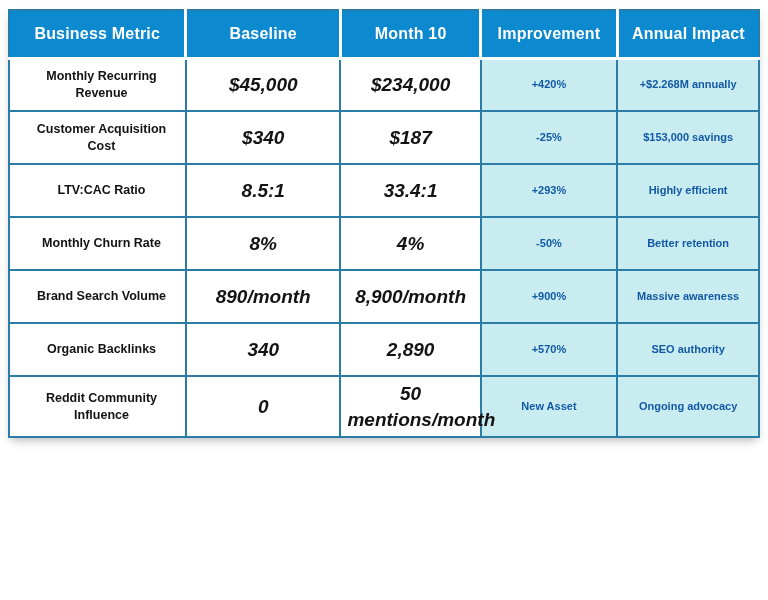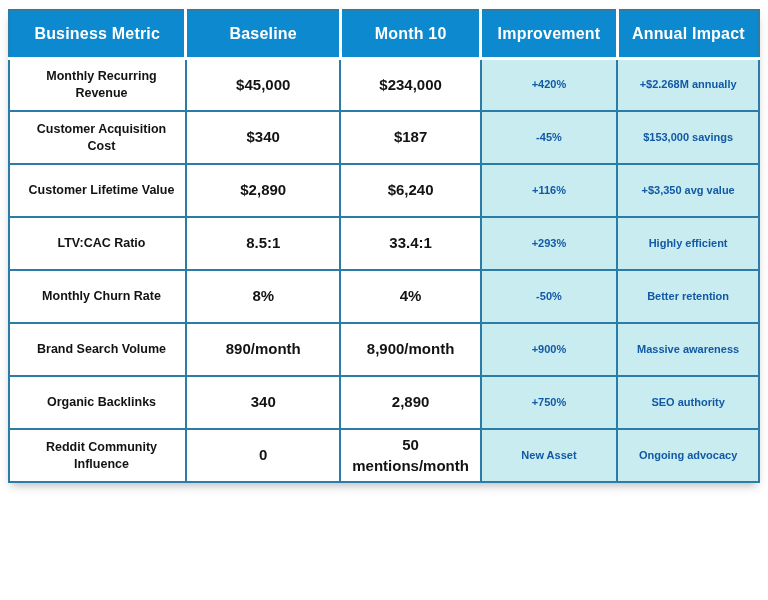--- a/index.html
+++ b/index.html
@@ -51,21 +51,21 @@
     text-align:center;
     vertical-align:middle;
     padding:4px 6px;
     font-weight:bold;
     color:var(--text);
     background:#ffffff;
     white-space:pre-line;
     line-height:1.35;
   }
   td.metric{font-size:12.5px;padding-left:14px;}
-  td.value{font-size:15px;}
+  td.value{font-size:19px;font-style:italic;}
   td.hl{
     background:var(--highlight-bg);
     color:var(--highlight-text);
     font-size:11px;
   }
 </style>
 </head>
 <body>
 
 <div class="wrap">
@@ -91,29 +91,22 @@
         <td class="metric">Monthly Recurring Revenue</td>
         <td class="value">$45,000</td>
         <td class="value">$234,000</td>
         <td class="hl">+420%</td>
         <td class="hl">+$2.268M annually</td>
       </tr>
       <tr>
         <td class="metric">Customer Acquisition Cost</td>
         <td class="value">$340</td>
         <td class="value">$187</td>
-        <td class="hl">-45%</td>
+        <td class="hl">-25%</td>
         <td class="hl">$153,000 savings</td>
-      </tr>
-      <tr>
-        <td class="metric">Customer Lifetime Value</td>
-        <td class="value">$2,890</td>
-        <td class="value">$6,240</td>
-        <td class="hl">+116%</td>
-        <td class="hl">+$3,350 avg value</td>
       </tr>
       <tr>
         <td class="metric">LTV:CAC Ratio</td>
         <td class="value">8.5:1</td>
         <td class="value">33.4:1</td>
         <td class="hl">+293%</td>
         <td class="hl">Highly efficient</td>
       </tr>
       <tr>
         <td class="metric">Monthly Churn Rate</td>
@@ -126,21 +119,21 @@
         <td class="metric">Brand Search Volume</td>
         <td class="value">890/month</td>
         <td class="value">8,900/month</td>
         <td class="hl">+900%</td>
         <td class="hl">Massive awareness</td>
       </tr>
       <tr>
         <td class="metric">Organic Backlinks</td>
         <td class="value">340</td>
         <td class="value">2,890</td>
-        <td class="hl">+750%</td>
+        <td class="hl">+570%</td>
         <td class="hl">SEO authority</td>
       </tr>
       <tr>
         <td class="metric">Reddit Community Influence</td>
         <td class="value">0</td>
         <td class="value">50
 mentions/month</td>
         <td class="hl">New Asset</td>
         <td class="hl">Ongoing advocacy</td>
       </tr>

